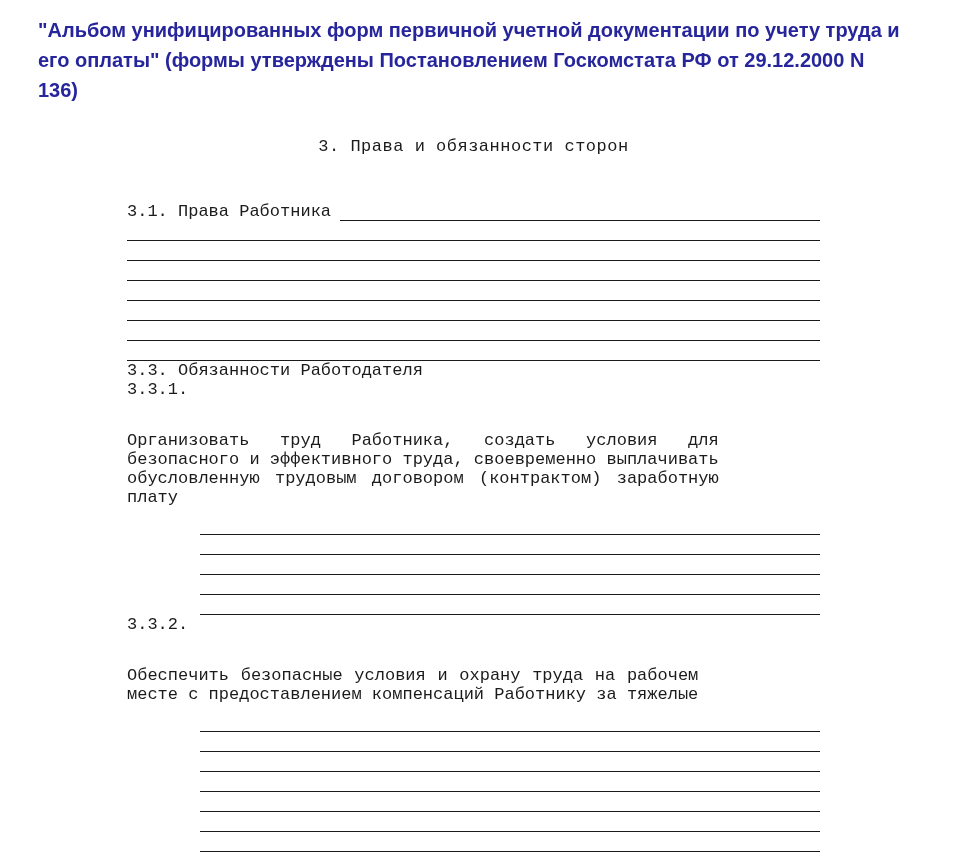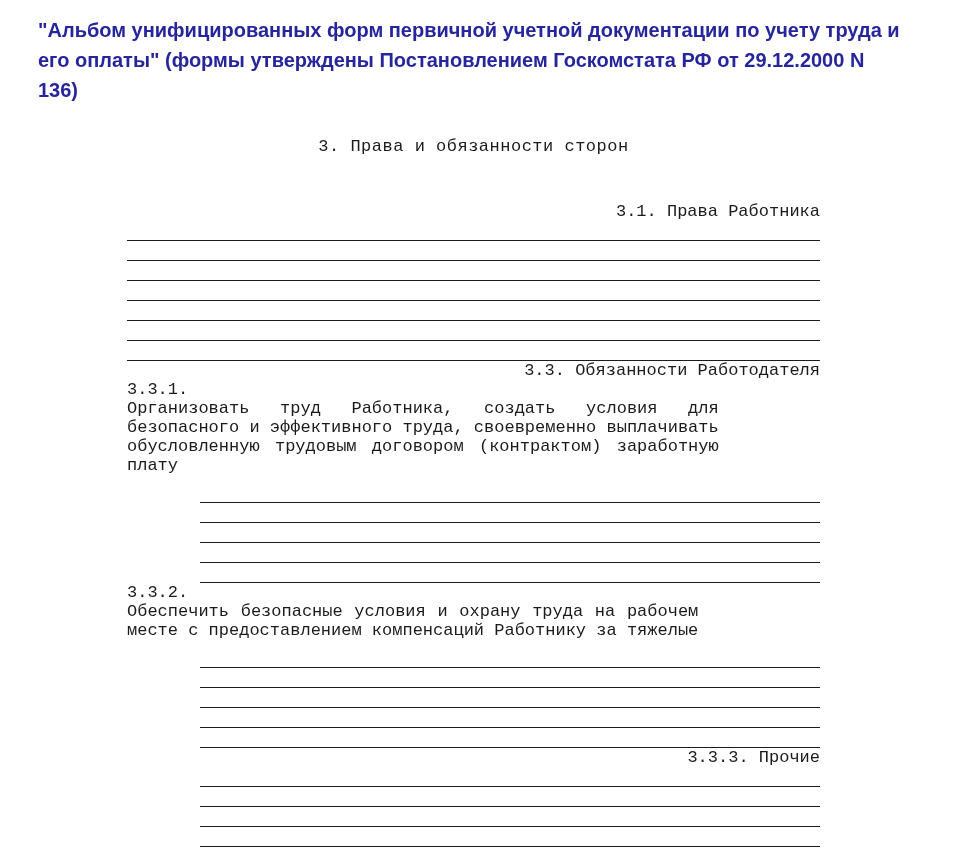--- a/index.html
+++ b/index.html
@@ -36,41 +36,40 @@
   }
   .content {
     margin: 45px 138px 0 127px; 
   }
   .row {
     display: flex;
     align-items: flex-end;
     height: 19px;
     line-height: 19px;
     white-space: nowrap;
-    flex-direction: column;
   }
   .fill {
     flex: 1;
     height: 1px;
     border-bottom: 1.5px solid #1b1b1b;
     margin-left: 9px;
   }
   .blank {
     height: 19px;
     border-bottom: 1.5px solid #1b1b1b;
   }
   .blank.indent { margin-left: 73px; }
   .gap { margin-top: 8px; }
   .sub { display: flex; align-items: flex-start; flex-direction: column; }
   .num {
     width: 73px;
     flex-shrink: 0;
     line-height: 19px;
   }
-  .para { flex: 1; line-height: 19px; }
+  .para { flex: 1; line-height: 19px; margin-top: 32px; }
   .jline { text-align: justify; text-align-last: justify; }
   .pline { text-align: left; }
 </style>
 </head>
 <body>
 
 <div class="page">
 
   <div class="header">"Альбом унифицированных форм первичной учетной документации по учету труда и его оплаты" (формы утверждены Постановлением Госкомстата РФ от 29.12.2000 N 136)</div>
 
@@ -116,24 +115,20 @@
         <div class="jline">Обеспечить безопасные условия и охрану труда на рабочем</div>
         <div class="jline">месте с предоставлением компенсаций Работнику за тяжелые</div>
       </div>
     </div>
     <div class="blank indent gap"></div>
     <div class="blank indent"></div>
     <div class="blank indent"></div>
     <div class="blank indent"></div>
     <div class="blank indent"></div>
 
-    <div class="row">
-      <span>3.3.3. Прочие</span>
-      <span class="fill"></span>
-    </div>
     <div class="blank indent"></div>
     <div class="blank indent"></div>
     <div class="blank indent"></div>
     <div class="blank indent"></div>
     <div class="blank indent"></div>
 
   </div>
 
 </div>
 

